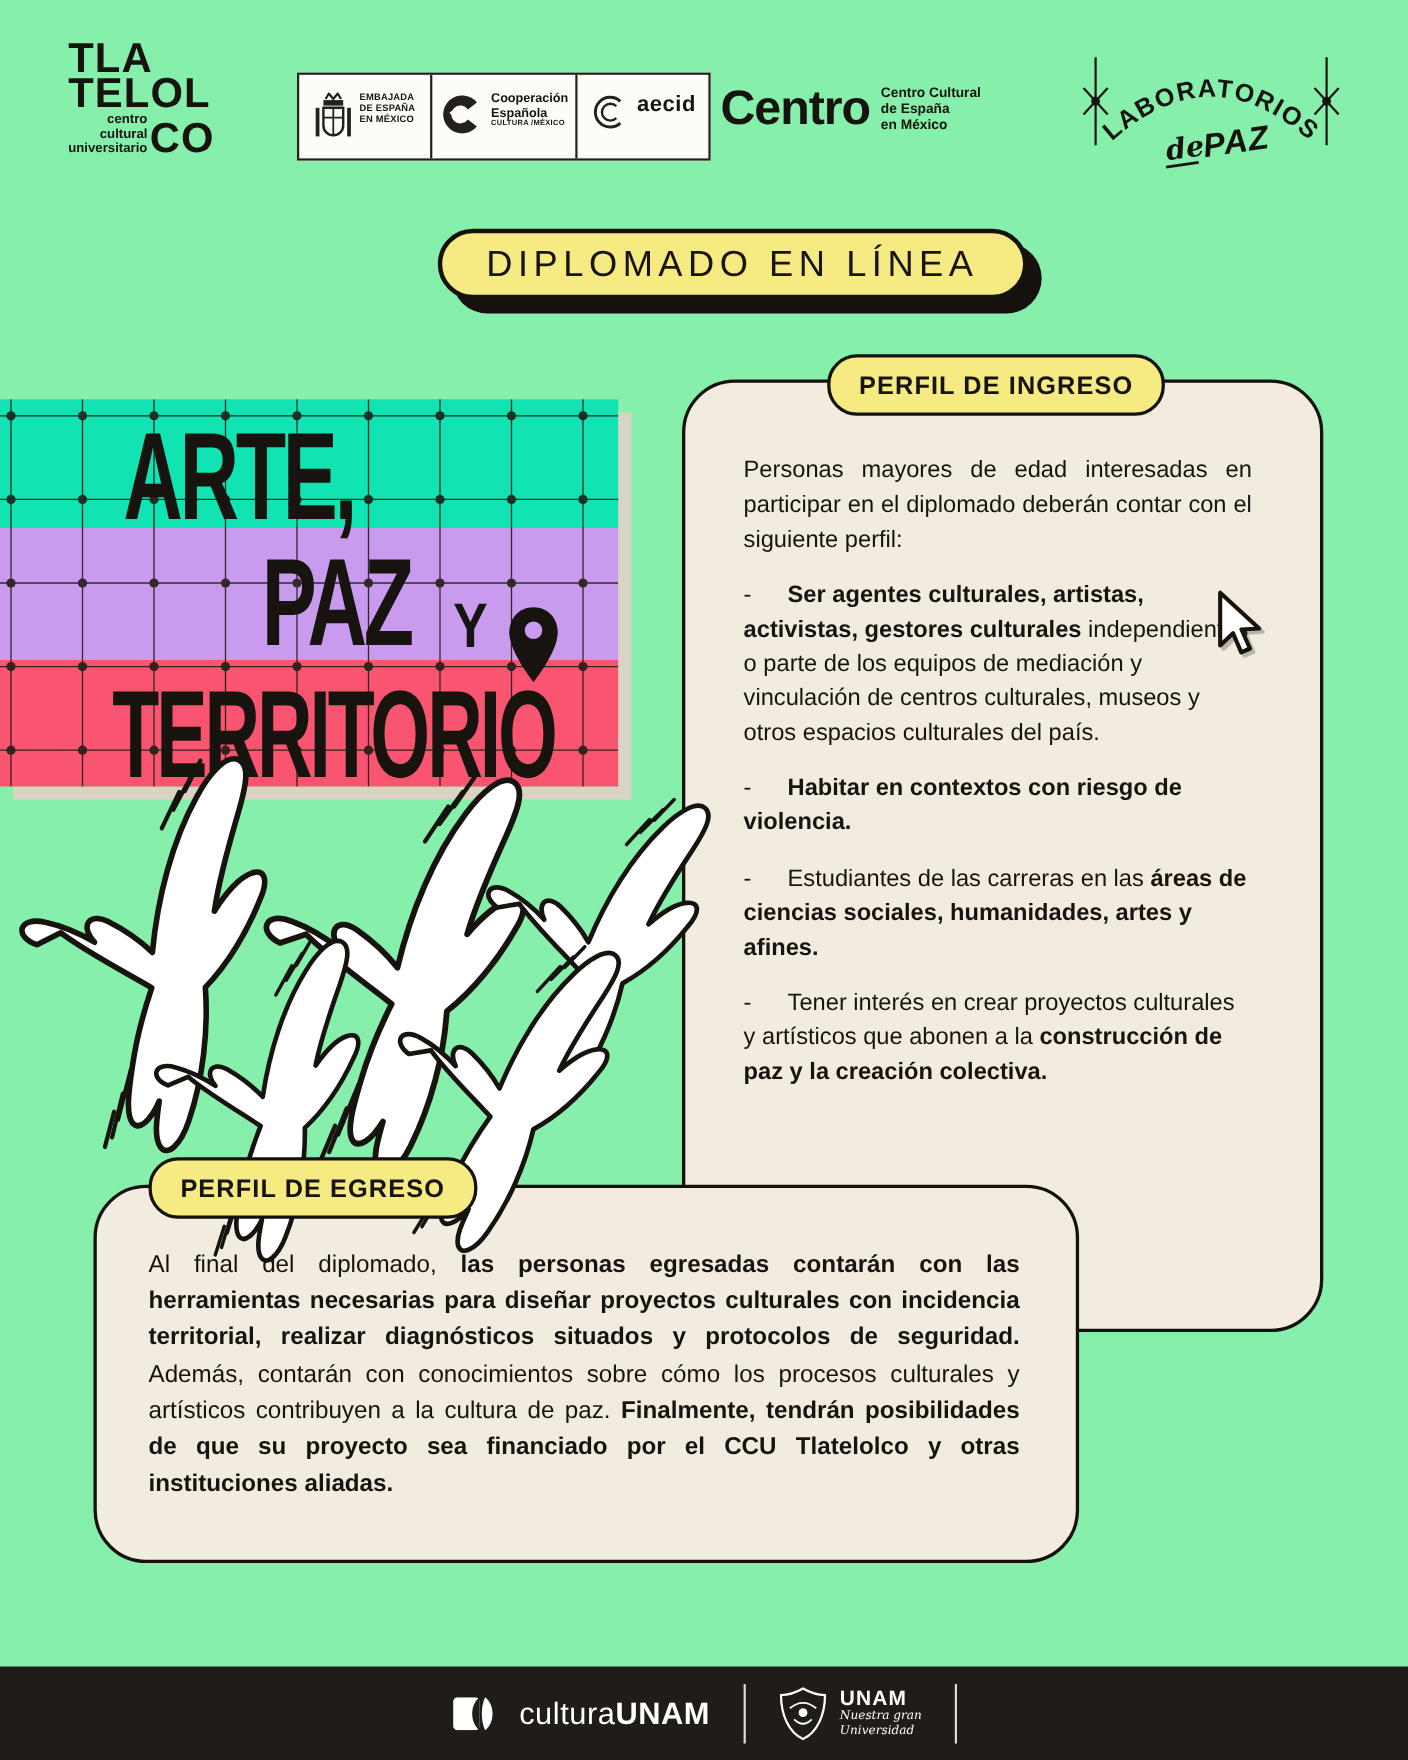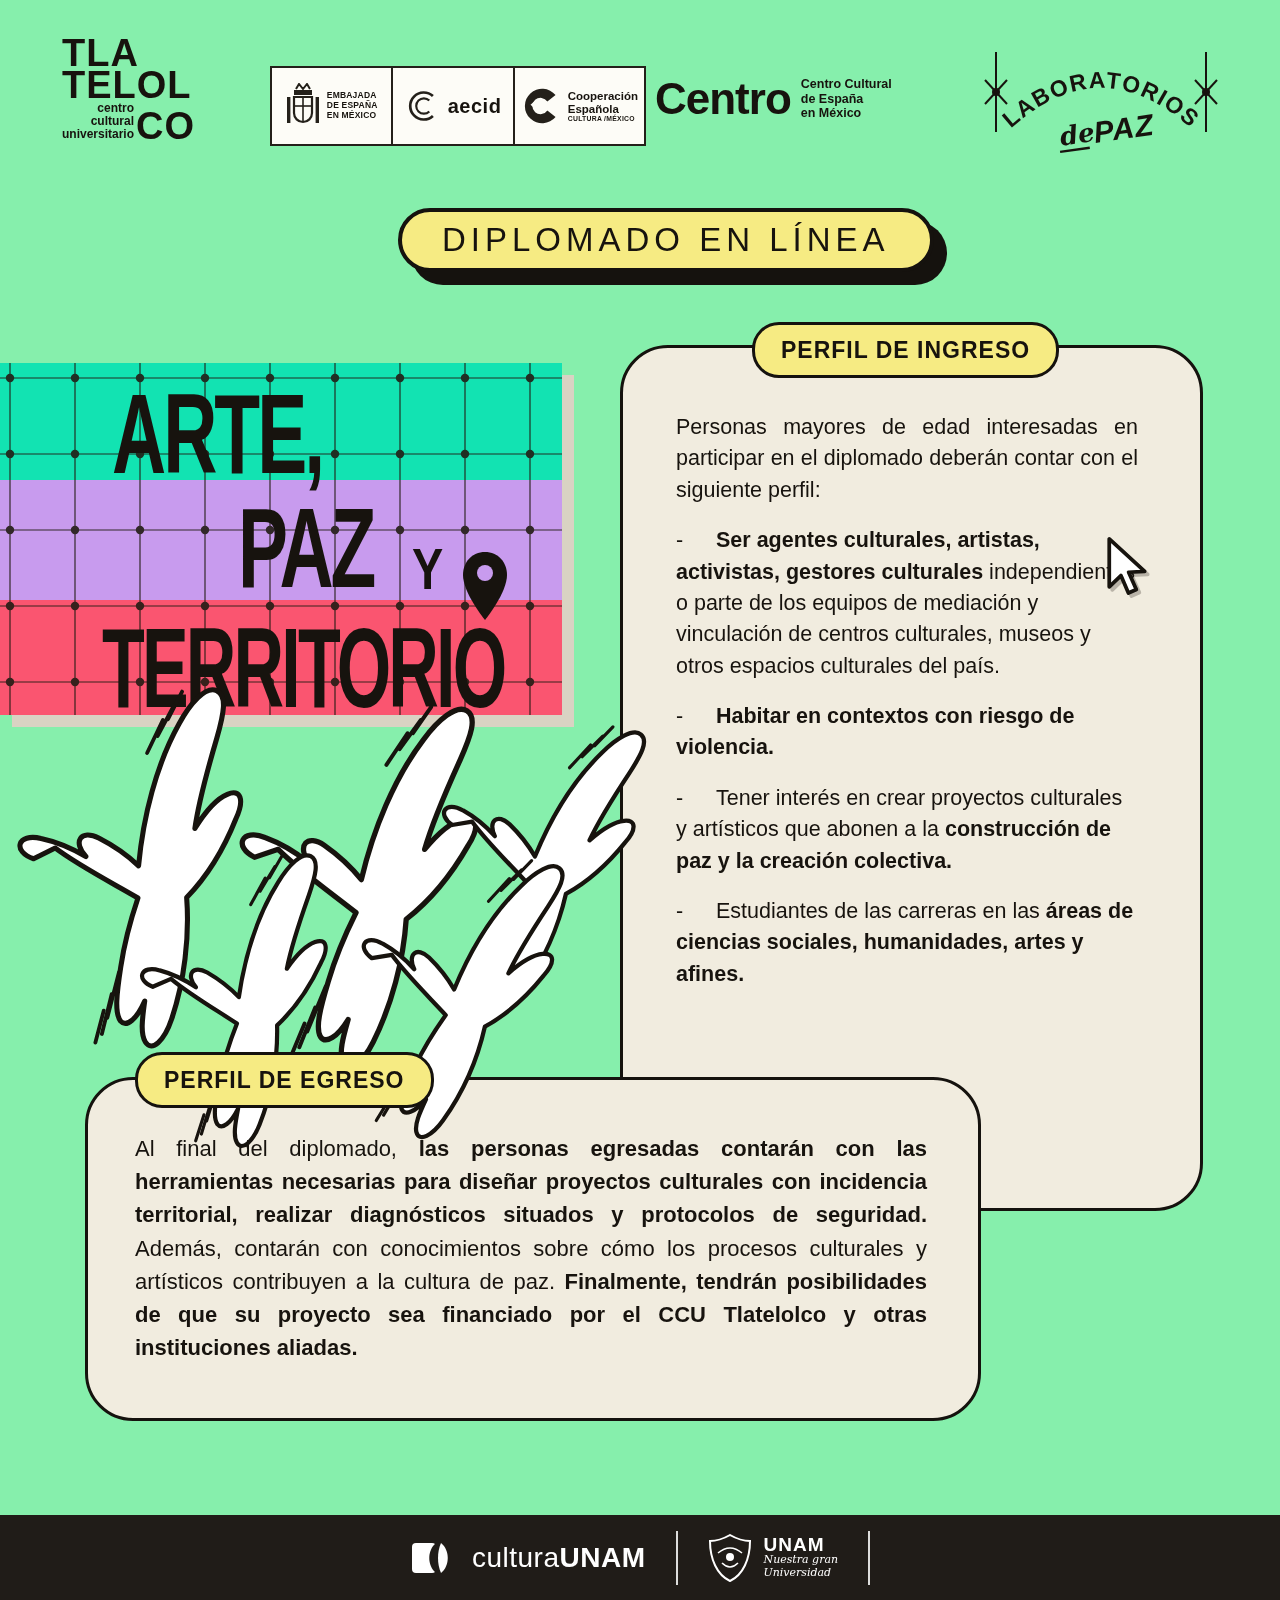--- a/index.html
+++ b/index.html
@@ -8,21 +8,21 @@
   .abs{position:absolute;}
   .nosel{user-select:none;}
 
   
   .tla{left:62px;top:38px;line-height:.84;font-weight:bold;letter-spacing:1px;font-size:38px;}
   .tla .row3{display:flex;align-items:flex-end;}
   .tla .sub{font-weight:bold;font-size:12px;line-height:1.08;text-align:right;letter-spacing:0;
     margin-right:2px;margin-bottom:2px;}
   .partners{left:270px;top:66px;width:372px;height:76px;background:#fdfcf7;
     border:2px solid #24201a;display:flex;align-items:stretch;}
-  .pcell{display:flex;align-items:center;justify-content:center;gap:7px;flex:1;padding:16px 6px;}
+  .pcell{display:flex;justify-content:center;gap:7px;flex:1;padding:16px 6px;}
   .pcell + .pcell{border-left:2px solid #24201a;}
   .tiny3{font-size:8.5px;font-weight:bold;line-height:1.15;letter-spacing:.2px;}
   .aecid-word{font-size:20px;font-weight:bold;letter-spacing:.5px;}
   .coop1{font-size:11.5px;font-weight:bold;line-height:1.1;}
   .coop3{font-size:6.8px;letter-spacing:.3px;font-weight:bold;}
   .ccemx{left:655px;top:74px;display:flex;align-items:center;gap:10px;}
   .ccemx .big{font-size:44px;font-weight:bold;letter-spacing:-1px;}
   .ccemx .col{font-size:12.5px;font-weight:bold;line-height:1.18;}
   .labs{left:982px;top:46px;width:238px;height:108px;}
 
@@ -108,36 +108,36 @@
         <rect x="1" y="14" width="3.4" height="26" fill="#24201a"></rect>
         <rect x="29.6" y="14" width="3.4" height="26" fill="#24201a"></rect>
       </svg>
       <div class="tiny3">
         <div>EMBAJADA</div>
         <div>DE ESPAÑA</div>
         <div>EN MÉXICO</div>
       </div>
     </div>
     <div class="pcell">
-      <svg width="36" height="36" viewBox="0 0 40 40">
-        <path d="M31 9 A15 15 0 1 0 31 31" fill="none" stroke="#24201a" stroke-width="3"></path>
-        <path d="M27 14 A8.5 8.5 0 1 0 27 26" fill="none" stroke="#24201a" stroke-width="2.4"></path>
-      </svg>
-      <div class="aecid-word">aecid</div>
-    </div>
-    <div class="pcell">
       <svg width="40" height="40" viewBox="0 0 44 44">
         <path d="M38 10 A19 19 0 1 0 38 34 L29 27 A9 9 0 1 1 29 17 Z" fill="#24201a"></path>
         <path d="M12 22 q5 -6 10 0 q5 6 10 0" fill="none" stroke="#fdfcf7" stroke-width="4"></path>
       </svg>
       <div>
         <div class="coop1">Cooperación</div>
         <div class="coop1">Española</div>
         <div class="coop3">CULTURA /MÉXICO</div>
       </div>
+    </div>
+    <div class="pcell">
+      <svg width="36" height="36" viewBox="0 0 40 40">
+        <path d="M31 9 A15 15 0 1 0 31 31" fill="none" stroke="#24201a" stroke-width="3"></path>
+        <path d="M27 14 A8.5 8.5 0 1 0 27 26" fill="none" stroke="#24201a" stroke-width="2.4"></path>
+      </svg>
+      <div class="aecid-word">aecid</div>
     </div>
   </div>
 
   <div class="abs ccemx">
     <div class="big">Centro</div>
     <div class="col">
       <div>Centro Cultural</div>
       <div>de España</div>
       <div>en México</div>
     </div>
@@ -262,22 +262,22 @@
   </svg>
 
   <div class="abs frame ingreso-box"></div>
   <div class="abs pill ingreso-pill">
     <span>PERFIL DE INGRESO</span>
   </div>
   <div class="abs ingreso-content">
     <p class="intro">Personas mayores de edad interesadas en participar en el diplomado deberán contar con el siguiente perfil:</p>
     <p><span class="dash">-</span><span class="bb">Ser agentes culturales, artistas, activistas, gestores culturales</span><span> independientes o parte de los equipos de mediación y vinculación de centros culturales, museos y otros espacios culturales del país.</span></p>
     <p><span class="dash">-</span><span class="bb">Habitar en contextos con riesgo de violencia.</span></p>
+    <p><span class="dash">-</span><span>Estudiantes de las carreras en las </span><span class="bb">áreas de ciencias sociales, humanidades, artes y afines.</span></p>
     <p><span class="dash">-</span><span>Tener interés en crear proyectos culturales y artísticos que abonen a la </span><span class="bb">construcción de paz y  la creación colectiva.</span></p>
-    <p><span class="dash">-</span><span>Estudiantes de las carreras en las </span><span class="bb">áreas de ciencias sociales, humanidades, artes y afines.</span></p>
   </div>
 
   <div class="abs frame egreso-box"></div>
   <div class="abs pill egreso-pill">
     <span>PERFIL DE EGRESO</span>
   </div>
   <div class="abs egreso-content"><span>Al final del diplomado, </span><span class="bb">las personas egresadas contarán con las herramientas necesarias para diseñar proyectos culturales con incidencia territorial, realizar diagnósticos situados y protocolos de seguridad.</span><span> Además, contarán con conocimientos sobre cómo los procesos culturales y artísticos contribuyen a la cultura de paz. </span><span class="bb">Finalmente, tendrán posibilidades de que su proyecto sea financiado por el CCU Tlatelolco y otras instituciones aliadas.</span></div>
 
   <svg class="abs bird" style="left:8px;top:652px;width:318px;height:394px;transform:rotate(-8deg)">
       <use href="#bird"></use>

